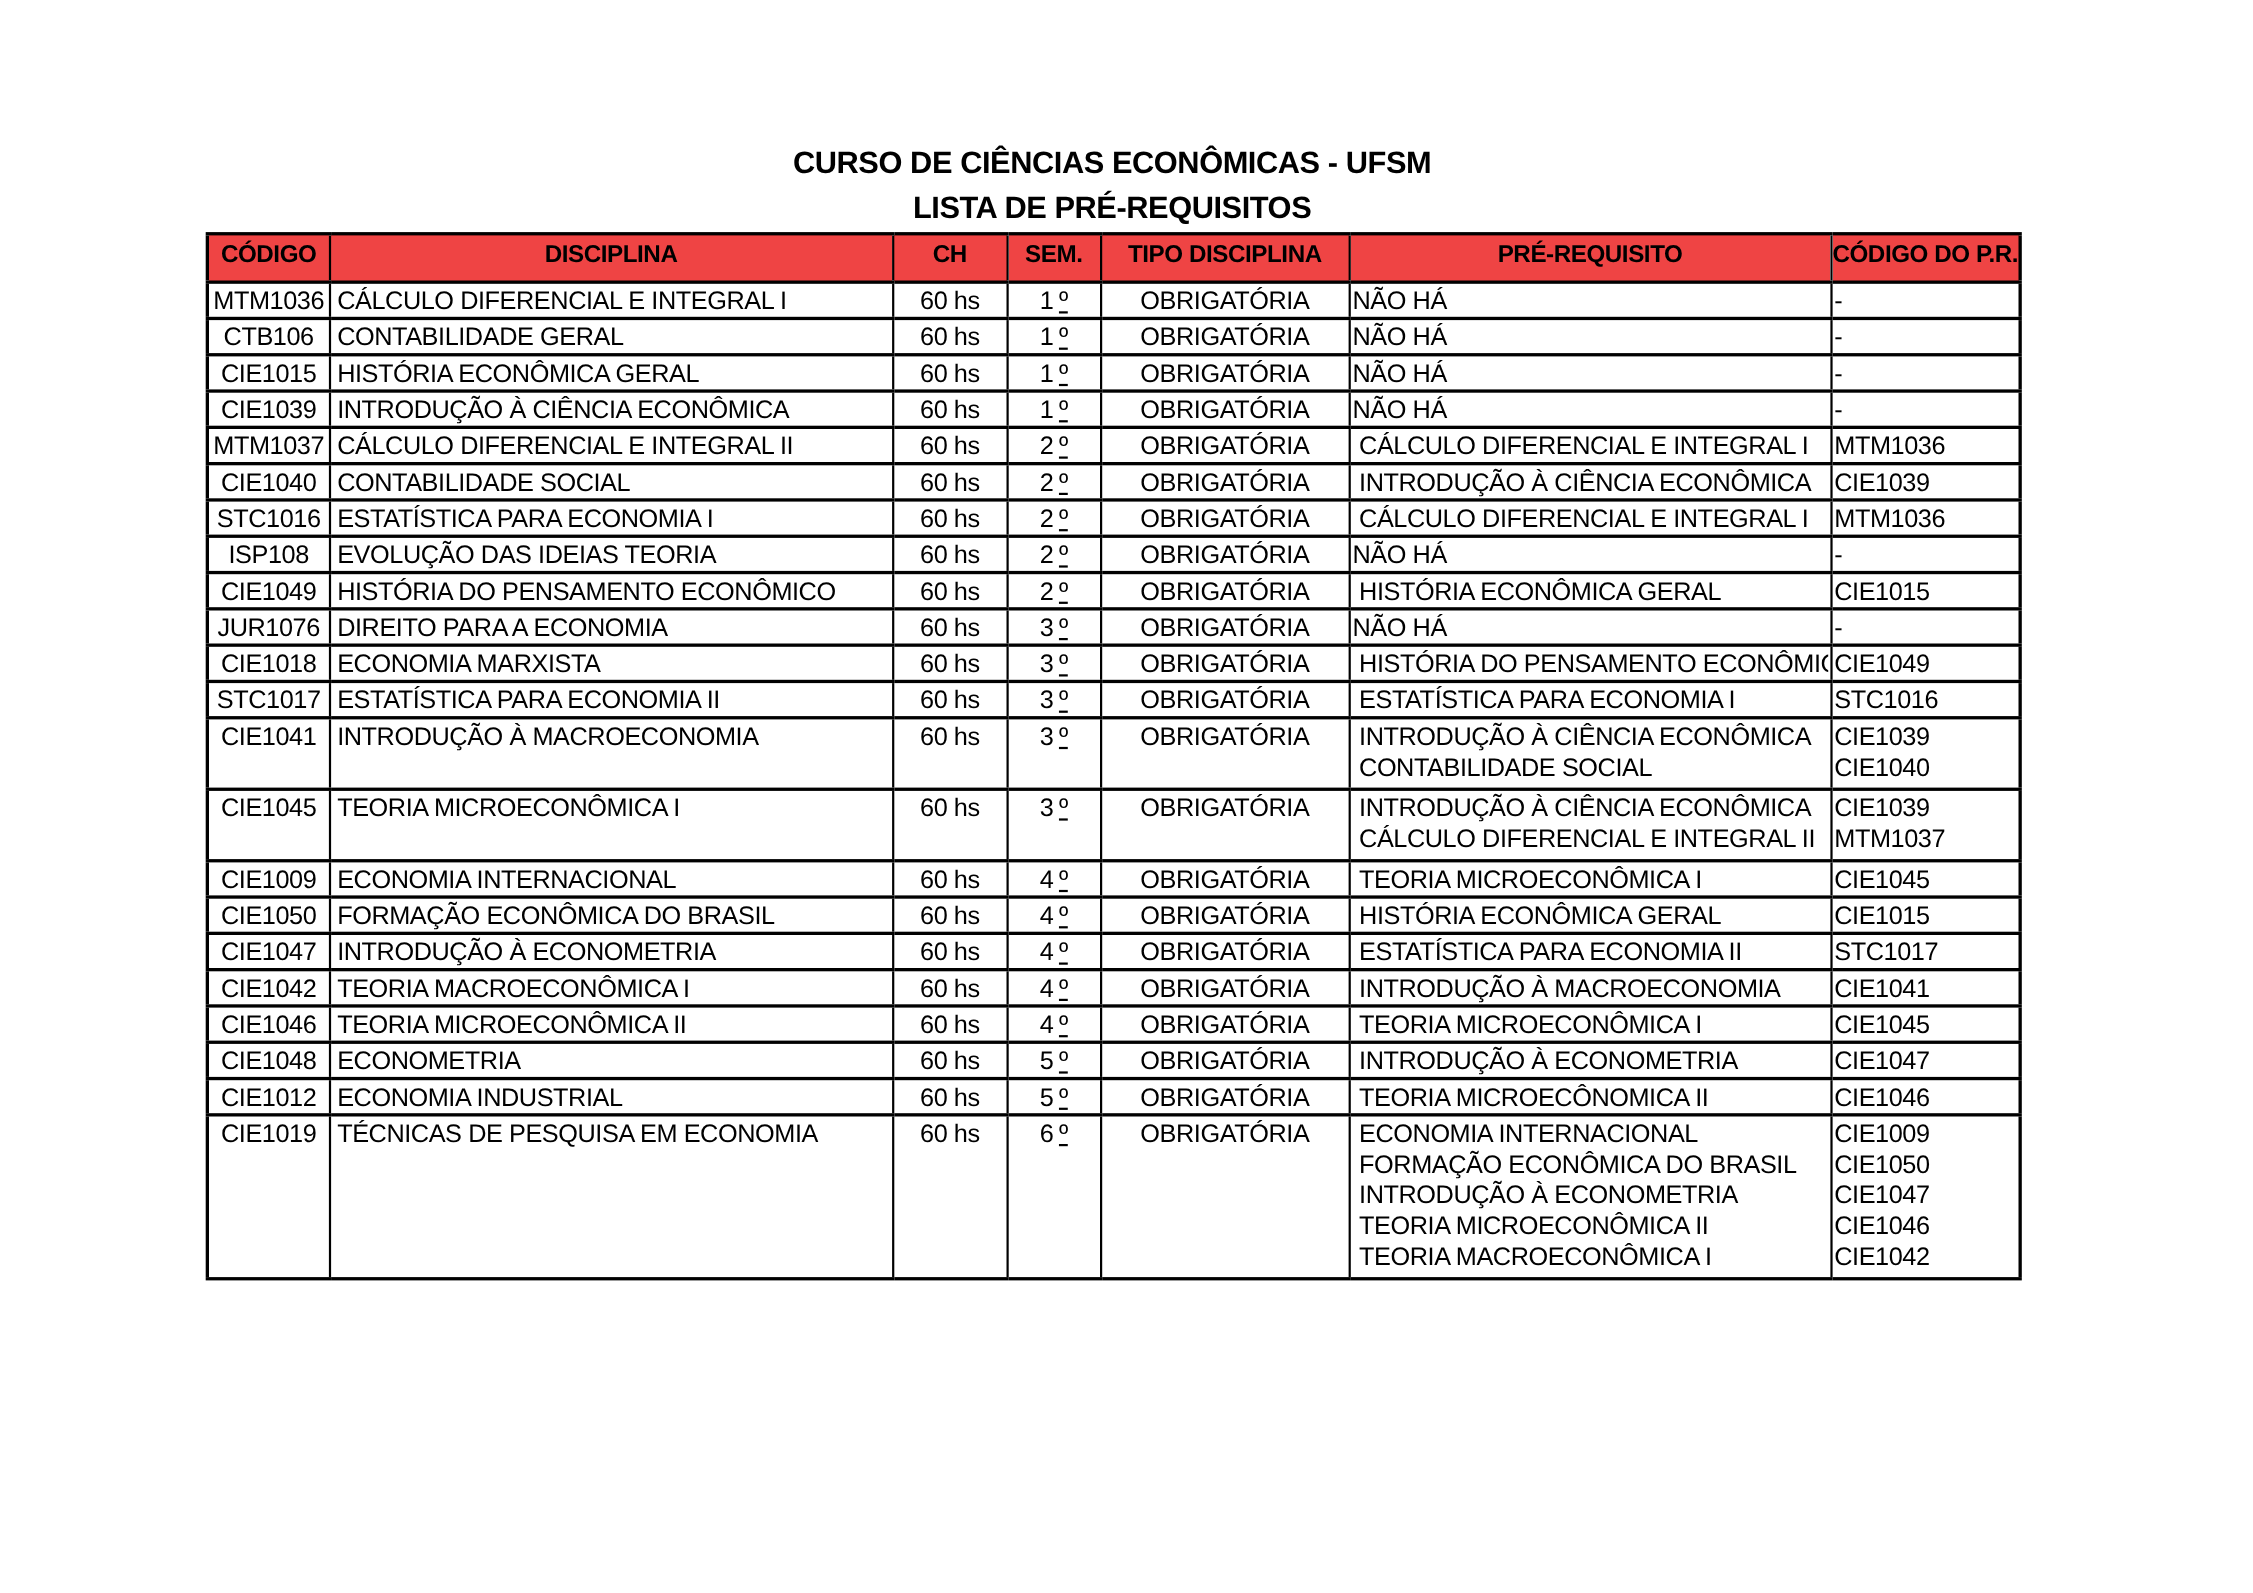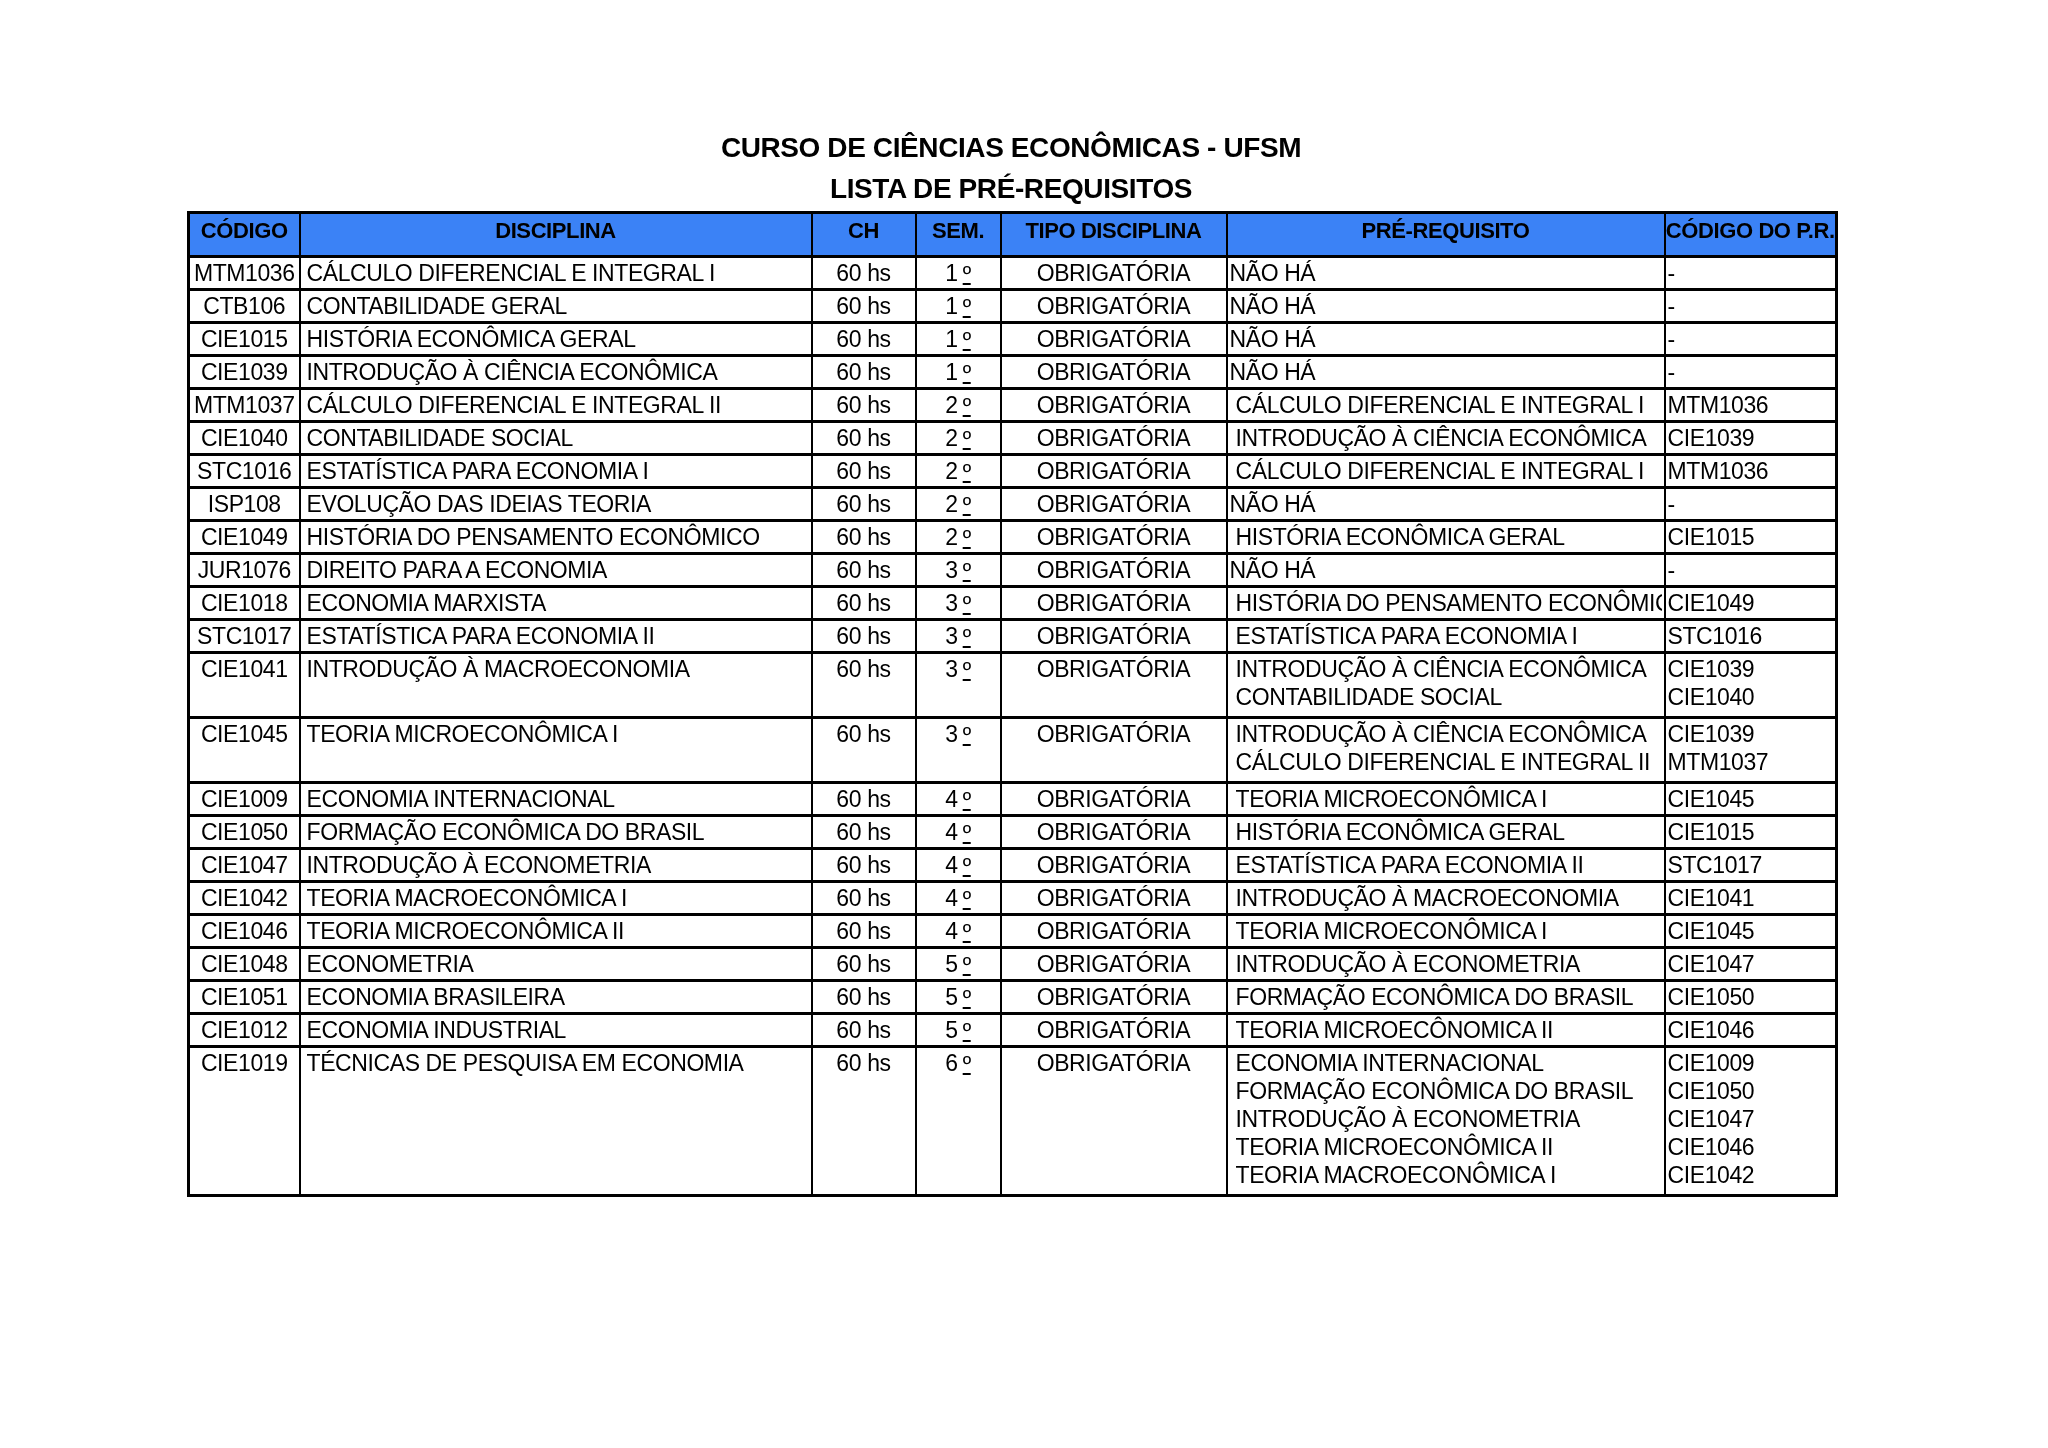--- a/index.html
+++ b/index.html
@@ -30,21 +30,21 @@
     border: 3px solid #000;
     table-layout: fixed;
   }
   th, td {
     border: 2px solid #000;
     border-top-width: 3px;
     border-bottom-width: 3px;
     overflow: hidden;
   }
   th {
-    background: #3b82f6;
+    background: #ef4444;
     height: 44px;
     vertical-align: top;
     padding-top: 4px;
     font-size: 22px;
     font-weight: bold;
     letter-spacing: -0.4px;
     text-align: center;
   }
   td {
     font-size: 23px;
@@ -348,33 +348,20 @@
     <td class="center"><span class="sem-num">5</span><span class="sem-ord">º</span></td>
     <td class="center">OBRIGATÓRIA</td>
     <td>
             <div class="line left">INTRODUÇÃO À ECONOMETRIA</div>
           </td>
     <td>
             <div class="line centered">CIE1047</div>
           </td>
   </tr>
         <tr>
-    <td class="center">CIE1051</td>
-    <td class="left-cell">ECONOMIA BRASILEIRA</td>
-    <td class="center">60 hs</td>
-    <td class="center"><span class="sem-num">5</span><span class="sem-ord">º</span></td>
-    <td class="center">OBRIGATÓRIA</td>
-    <td>
-            <div class="line left">FORMAÇÃO ECONÔMICA DO BRASIL</div>
-          </td>
-    <td>
-            <div class="line centered">CIE1050</div>
-          </td>
-  </tr>
-        <tr>
     <td class="center">CIE1012</td>
     <td class="left-cell">ECONOMIA INDUSTRIAL</td>
     <td class="center">60 hs</td>
     <td class="center"><span class="sem-num">5</span><span class="sem-ord">º</span></td>
     <td class="center">OBRIGATÓRIA</td>
     <td>
             <div class="line left">TEORIA MICROECÔNOMICA II</div>
           </td>
     <td>
             <div class="line centered">CIE1046</div>

